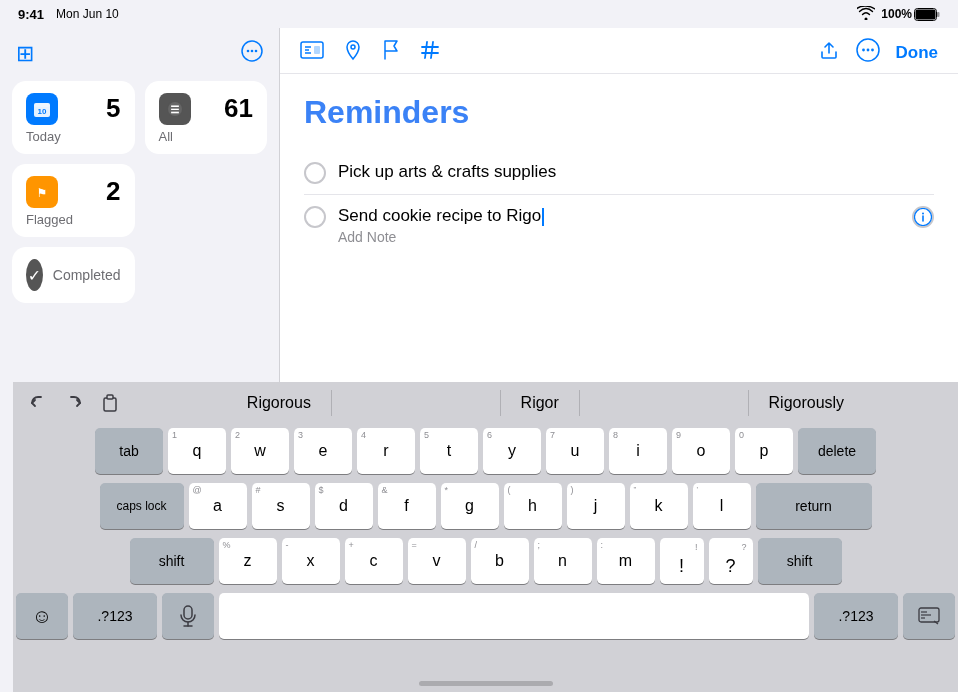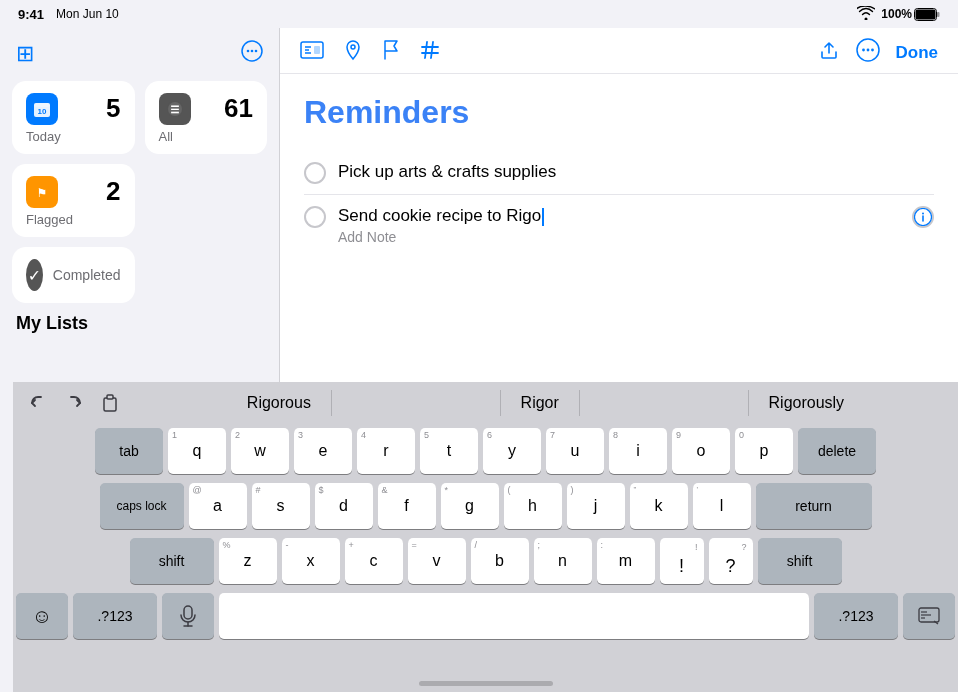--- a/index.html
+++ b/index.html
@@ -436,21 +436,20 @@
       </div>
     </div>
 
     <div style="display:flex;">
       <div class="completed-card">
         <div class="completed-icon">✓</div>
         <span class="completed-label">Completed</span>
       </div>
     </div>
 
-    <div class="my-lists-label">My Lists</div>
   </div>
 
   <div class="content-area">
 
     <div class="toolbar">
       <div class="toolbar-left">
 
         <span class="toolbar-icon">
           <svg width="24" height="20" viewBox="0 0 24 20" fill="none">
             <rect x="1" y="2" width="22" height="16" rx="2" stroke="#007AFF" stroke-width="1.5" fill="none"></rect>

